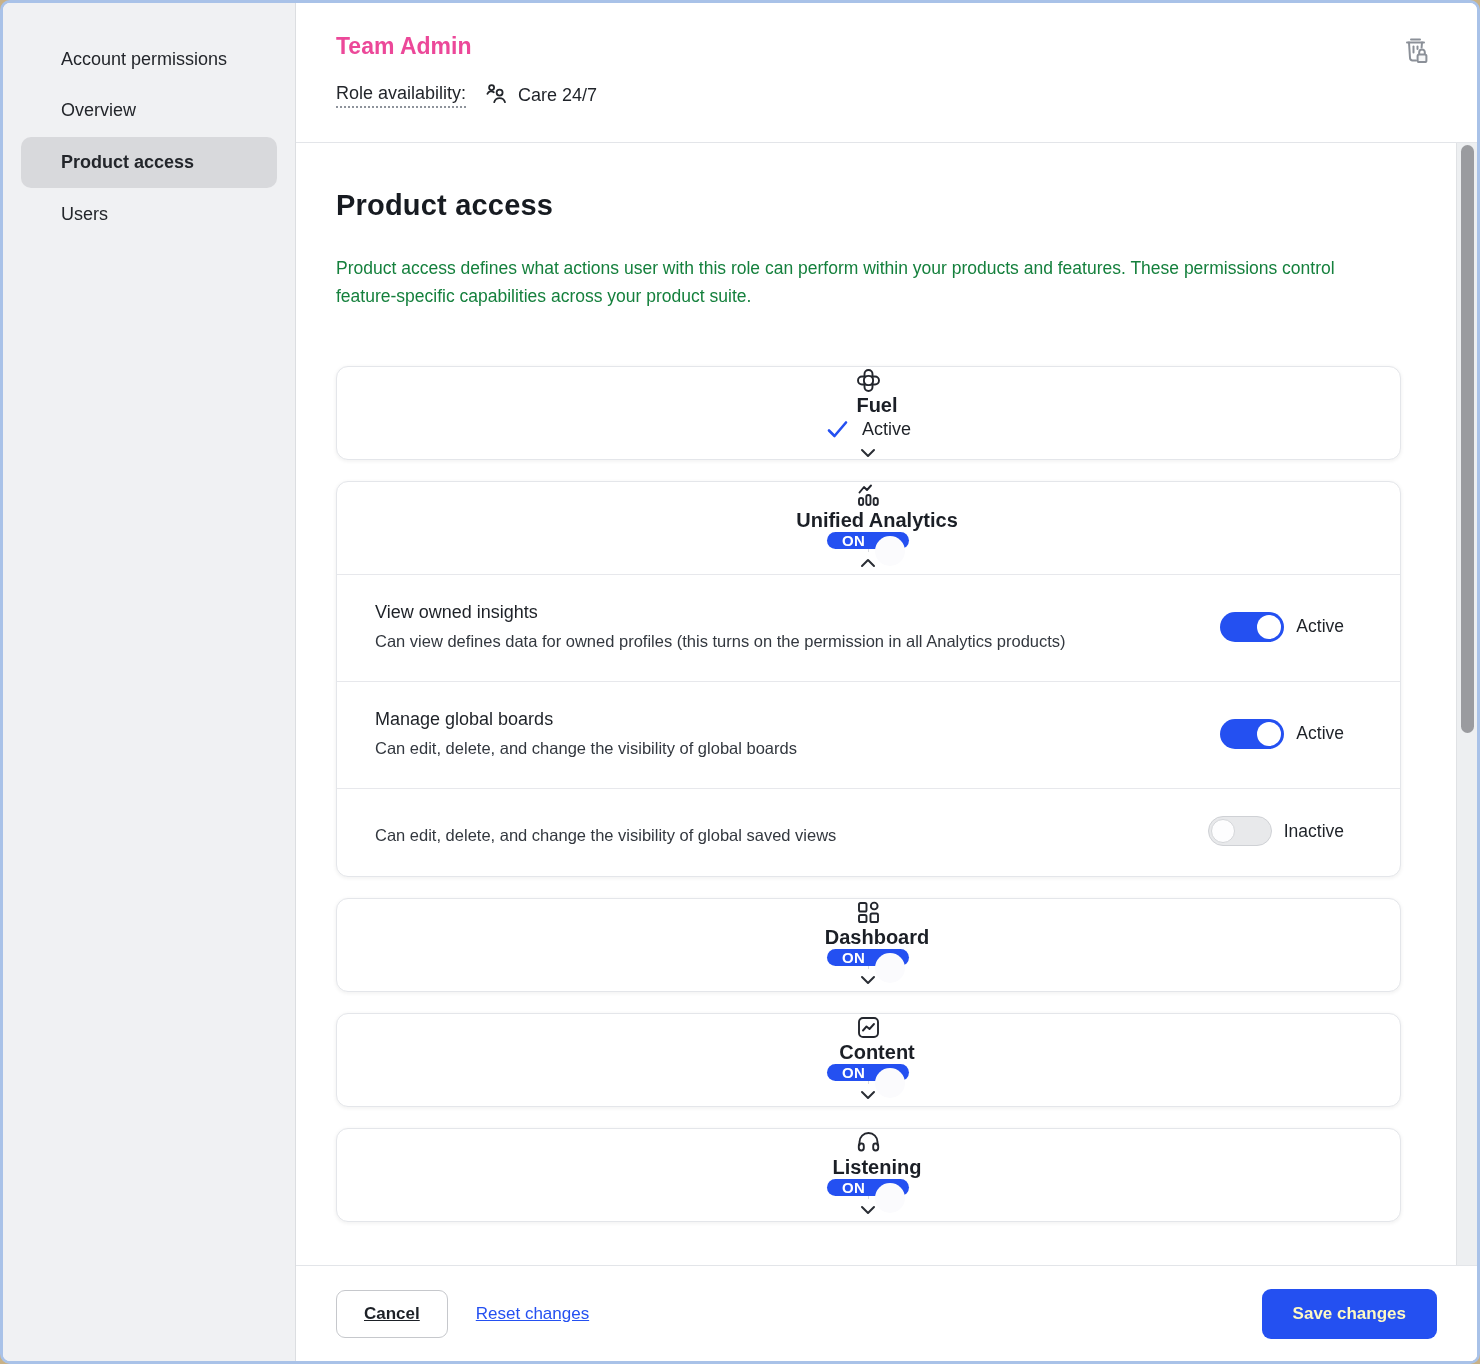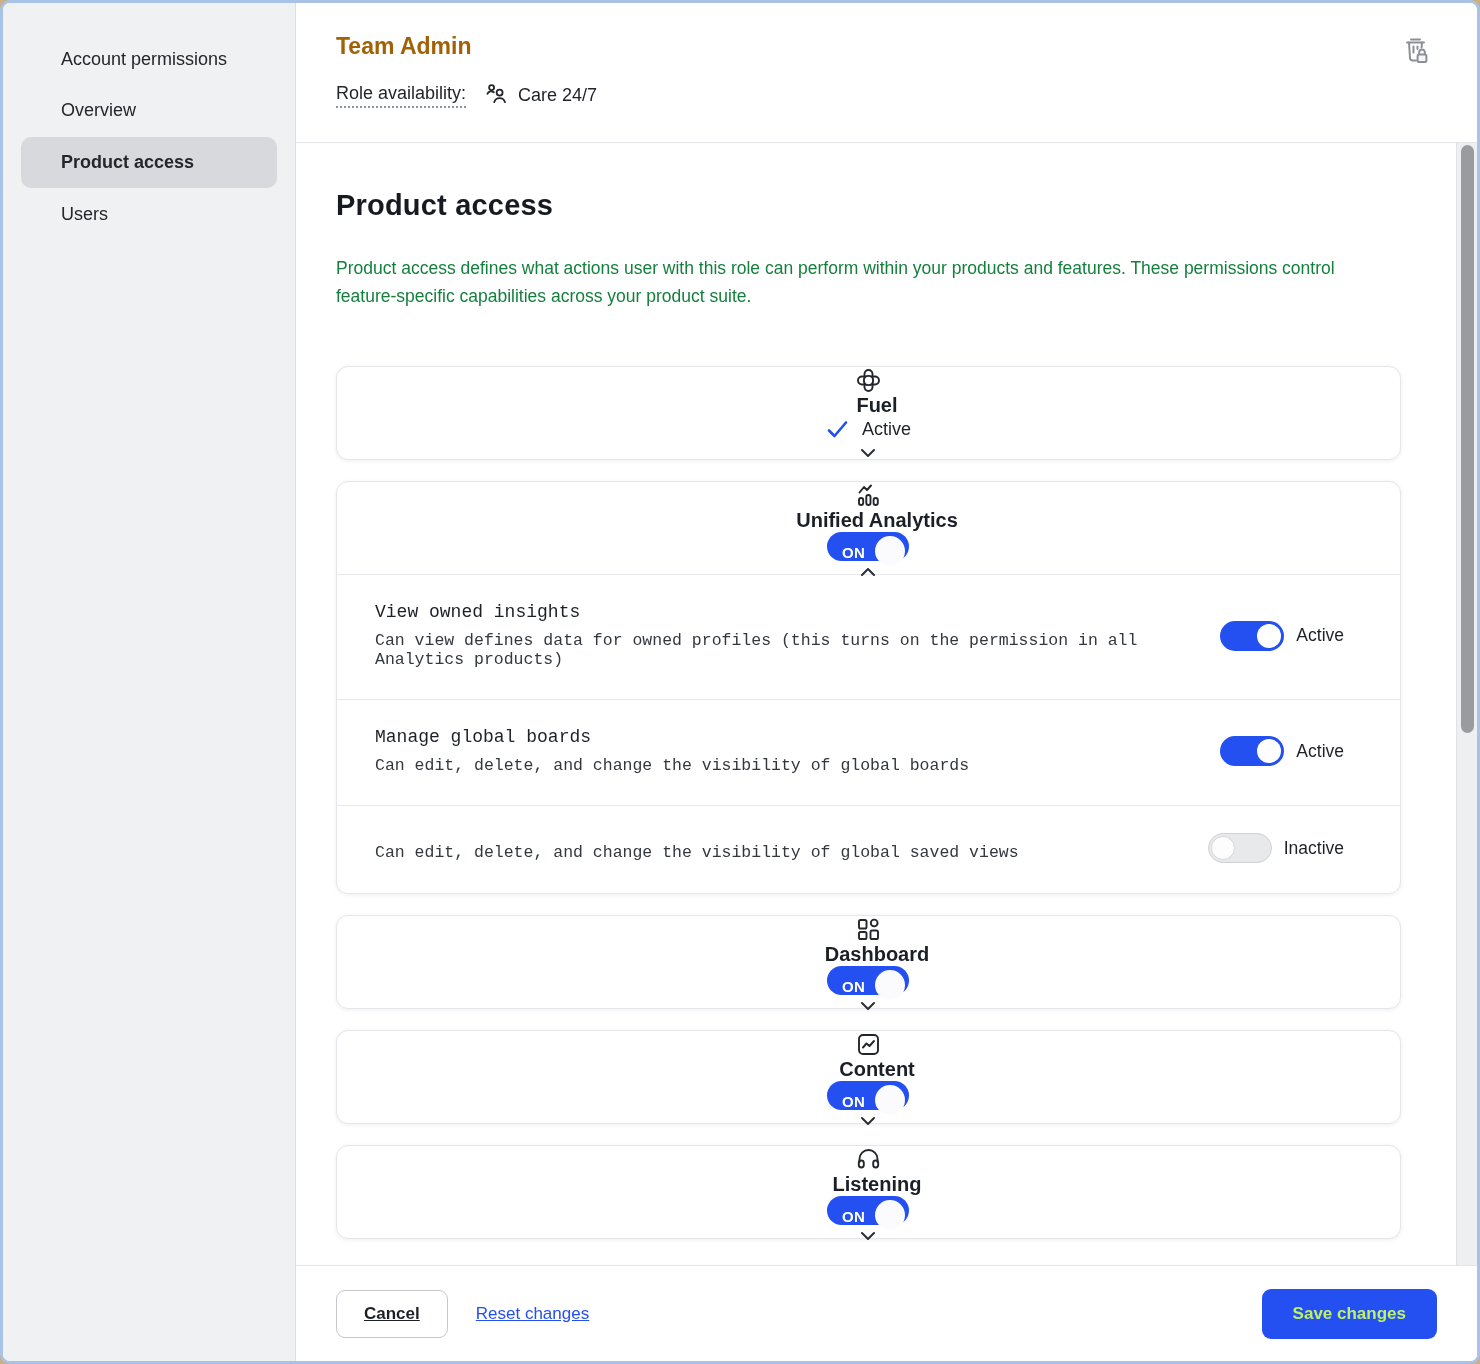--- a/index.html
+++ b/index.html
@@ -40,21 +40,21 @@
     padding-top:15px; padding-bottom:15px;
   }
   
   .main { flex:1; display:flex; flex-direction:column; background:#ffffff; min-width:0; }
   .hdr {
     height:140px; flex:0 0 140px;
     border-bottom:1px solid #e3e5e9;
     padding:30px 28px 0 40px;
     position:relative;
   }
-  .hdr-title { font-size:23px; font-weight:700; color:#a16207; }
+  .hdr-title { font-size:23px; font-weight:700; color:#ec4899; }
   .hdr-sub { display:flex; align-items:center; margin-top:22px; font-size:18px; }
   .role-label {
     color:#23262b;
     border-bottom:2px dotted #8e939b;
     padding-bottom:2px;
     cursor:help;
   }
   .role-value { display:flex; align-items:center; gap:8px; margin-left:18px; color:#1e2228; }
   .hdr-actions { position:absolute; top:26px; right:40px; }
   .icon-btn { background:none; border:none; cursor:pointer; padding:4px; }
@@ -89,21 +89,20 @@
   
   .toggle-lg {
     width:82px; height:38px; border-radius:19px;
     background:#2450f1;
     display:flex; align-items:center;
     position:relative; cursor:pointer; border:none;
   }
   .toggle-lg .on-txt {
     color:#fff; font-size:15px; font-weight:700; letter-spacing:.3px;
     margin-left:15px;
-    margin-top:12px;
   }
   .toggle-lg .knob {
     position:absolute; right:4px; top:4px;
     width:30px; height:30px; border-radius:50%;
     background:#fbfbfd;
   }
   .toggle-sm {
     width:64px; height:30px; border-radius:15px;
     position:relative; cursor:pointer; border:none; display:inline-block;
   }
@@ -116,21 +115,21 @@
   .toggle-sm.off .knob {
     position:absolute; left:2px; top:2px; width:24px; height:24px;
     border-radius:50%; background:#fdfdfe; border:1px solid #d4d6d9;
   }
   
   .perm-row {
     border-top:1px solid #e7e8ec;
     padding:27px 56px 30px 38px;
     display:flex; align-items:center;
   }
-  .perm-text { max-width:800px;font-family:Liberation Mono, monospace; }
+  .perm-text { max-width:800px; }
   .perm-title { font-size:18px; font-weight:500; color:#1d2127; }
   .perm-desc { margin-top:9px; font-size:16.5px; color:#33383f; }
   .perm-ctl { margin-left:auto; display:flex; align-items:center; gap:12px; font-size:17.5px; color:#1e2228; }
 
   
   .scroll-track {
     position:absolute; top:0; right:0; bottom:0; width:21px;
     background:#edeff1; border-left:1px solid #e0e2e5;
   }
   .scroll-thumb {
@@ -159,21 +158,21 @@
   }
   .link {
     margin-left:28px;
     font-size:17px; color:#2450f1;
     text-decoration:underline;
     cursor:pointer;
   }
   .btn-primary {
     font-family:inherit;
     margin-left:auto;
-    font-size:17px; font-weight:700; color:#bef264;
+    font-size:17px; font-weight:700; color:#fef9c3;
     background:#2450f1; border:none;
     border-radius:9px;
     padding:15px 31px;
     cursor:pointer;
   }
   .ic { display:block; }
 </style>
 </head>
 <body>
 

